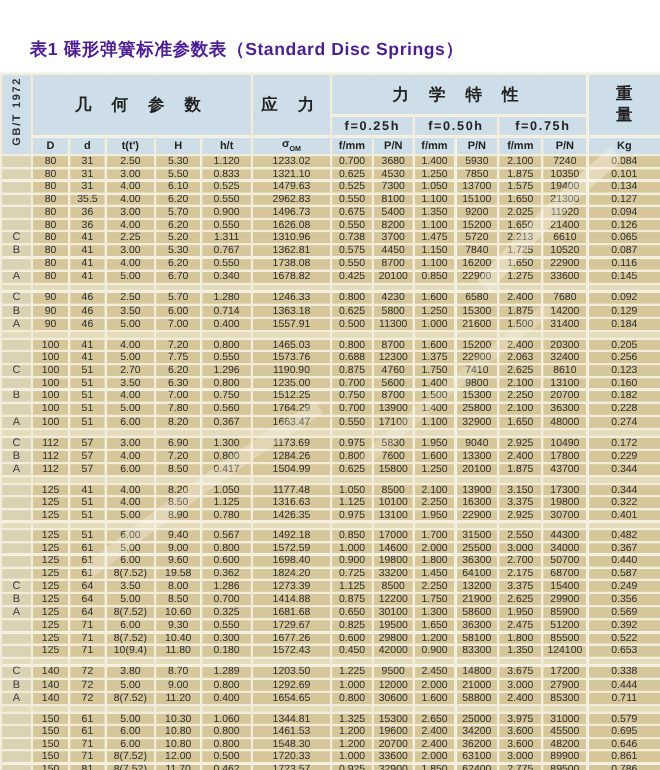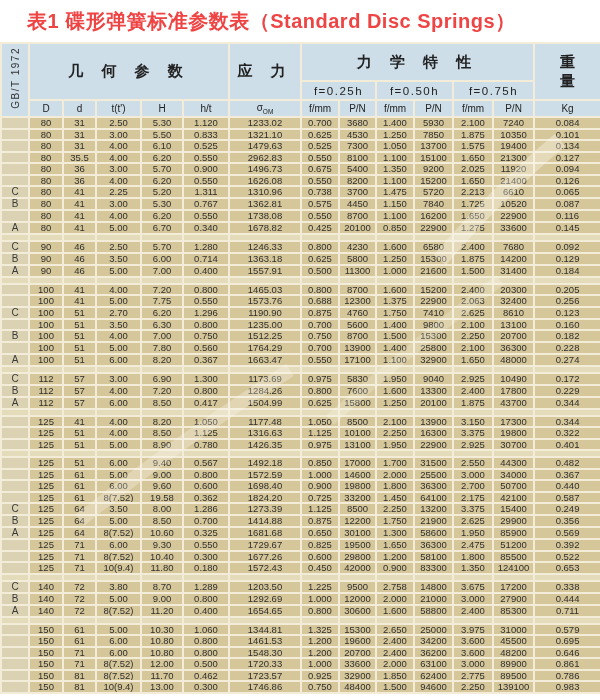--- a/index.html
+++ b/index.html
@@ -2,29 +2,29 @@
 <html><head>
 <meta charset="utf-8">
 <style>
   html,body{margin:0;padding:0;}
   .page{
     width:600px;height:700px;background:#ffffff;overflow:hidden;
     font-family:"Liberation Sans","DejaVu Sans",sans-serif;position:relative;
   }
   .title{
     height:42px;display:flex;align-items:center;padding-left:27px;
-    font-size:20px;font-weight:bold;color:#ef4444;letter-spacing:0.5px;
+    font-size:16px;font-weight:bold;color:#4c1d95;letter-spacing:0.5px;margin-top:24px;
   }
   table.springs{
     table-layout:fixed;width:600px;border-collapse:collapse;
   }
   table.springs th,table.springs td{
     border:2px solid #f2ecd8;text-align:center;padding:0;overflow:hidden;white-space:nowrap;
   }
-  thead th{background:#cddee9;border-color:#e2ecf2;color:#222;font-weight:normal;}
+  thead th{background:#cddee9;border-color:#e2ecf2;color:#222;font-weight:bold;}
   th.h-gbt{background:#cddee9;}
   .gbt-text{
     writing-mode:vertical-rl;transform:rotate(180deg);
     font-size:10px;letter-spacing:1.5px;color:#333;margin:0 auto;display:inline-block;
   }
   .h-group{font-size:15px;font-weight:bold;letter-spacing:7px;}
   .h-weight{font-size:15px;font-weight:bold;line-height:1.25;}
   .h-f{font-size:11.5px;letter-spacing:1.5px;height:17px;}
   .h-col{font-size:10px;height:15px;}
   .h-sigma sub{font-size:6.5px;}
@@ -644,21 +644,21 @@
           <td>61</td>
           <td>8(7.52)</td>
           <td>19.58</td>
           <td>0.362</td>
           <td>1824.20</td>
           <td>0.725</td>
           <td>33200</td>
           <td>1.450</td>
           <td>64100</td>
           <td>2.175</td>
-          <td>42100</td>
+          <td>68700</td>
           <td>0.587</td>
         </tr>
         <tr>
           <td class="c0">C</td>
           <td>125</td>
           <td>64</td>
           <td>3.50</td>
           <td>8.00</td>
           <td>1.286</td>
           <td>1273.39</td>
@@ -769,21 +769,21 @@
         <tr>
           <td class="c0">C</td>
           <td>140</td>
           <td>72</td>
           <td>3.80</td>
           <td>8.70</td>
           <td>1.289</td>
           <td>1203.50</td>
           <td>1.225</td>
           <td>9500</td>
-          <td>2.758</td>
+          <td>2.450</td>
           <td>14800</td>
           <td>3.675</td>
           <td>17200</td>
           <td>0.338</td>
         </tr>
         <tr>
           <td class="c0">B</td>
           <td>140</td>
           <td>72</td>
           <td>5.00</td>

